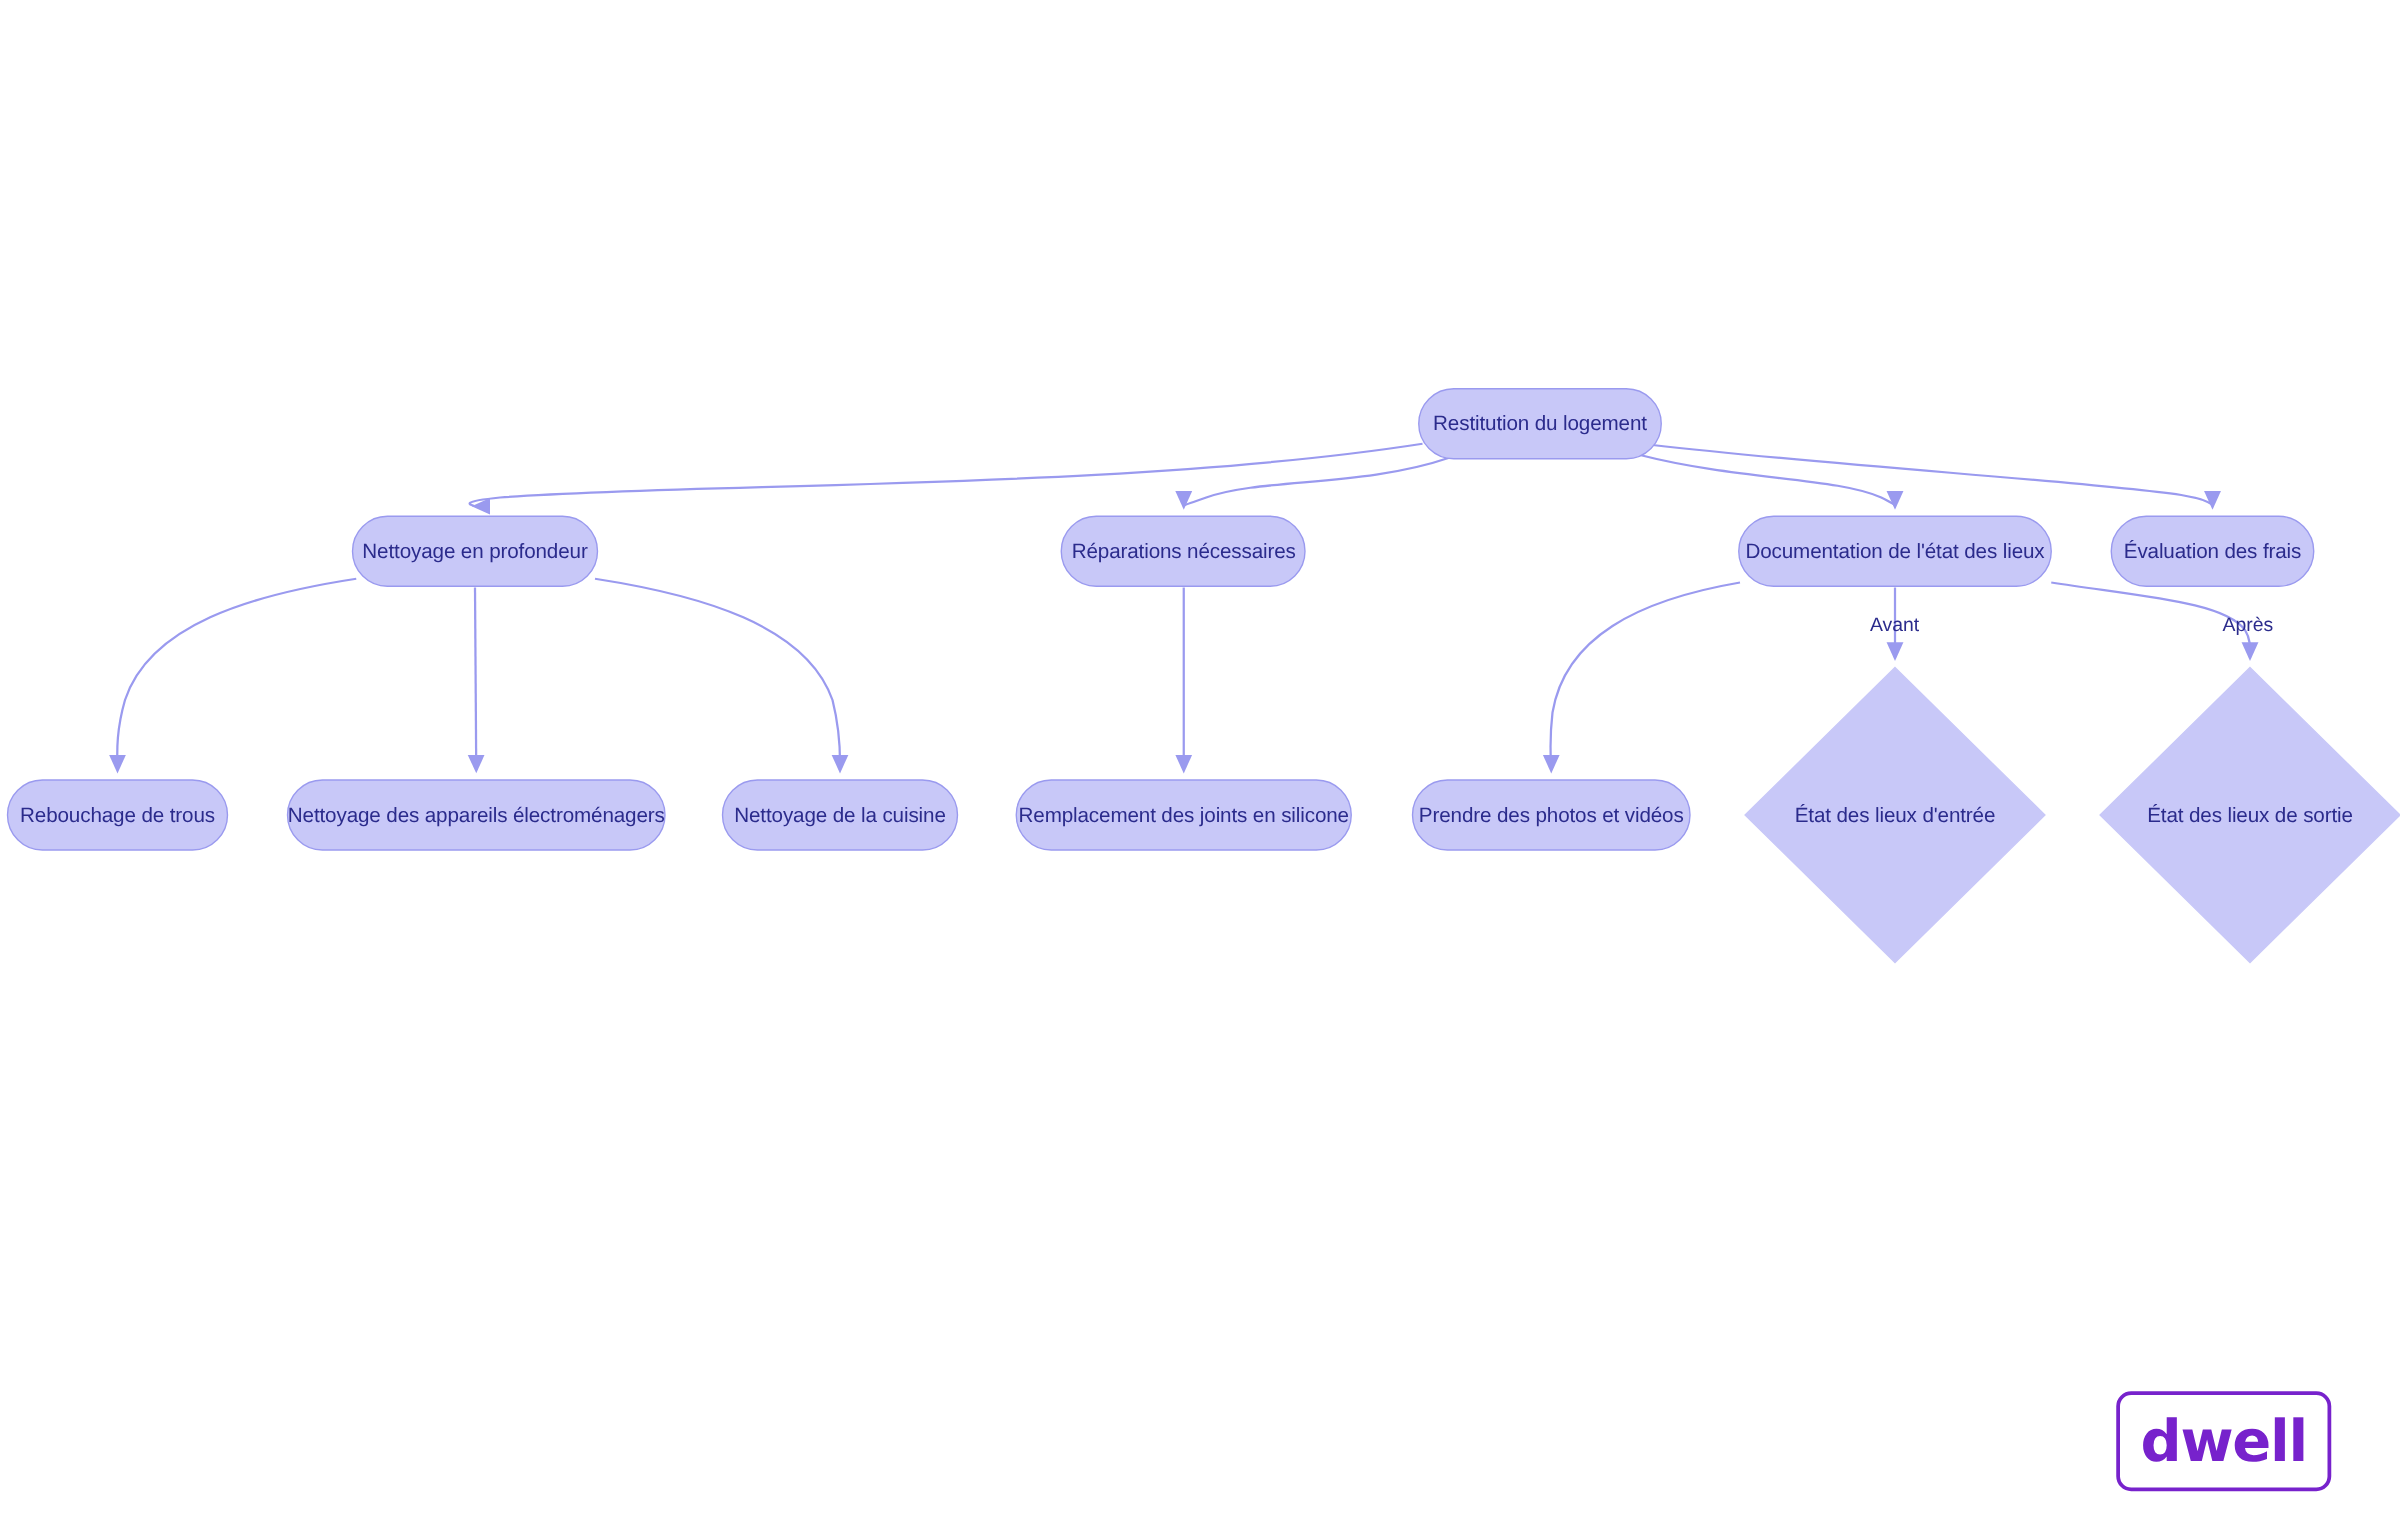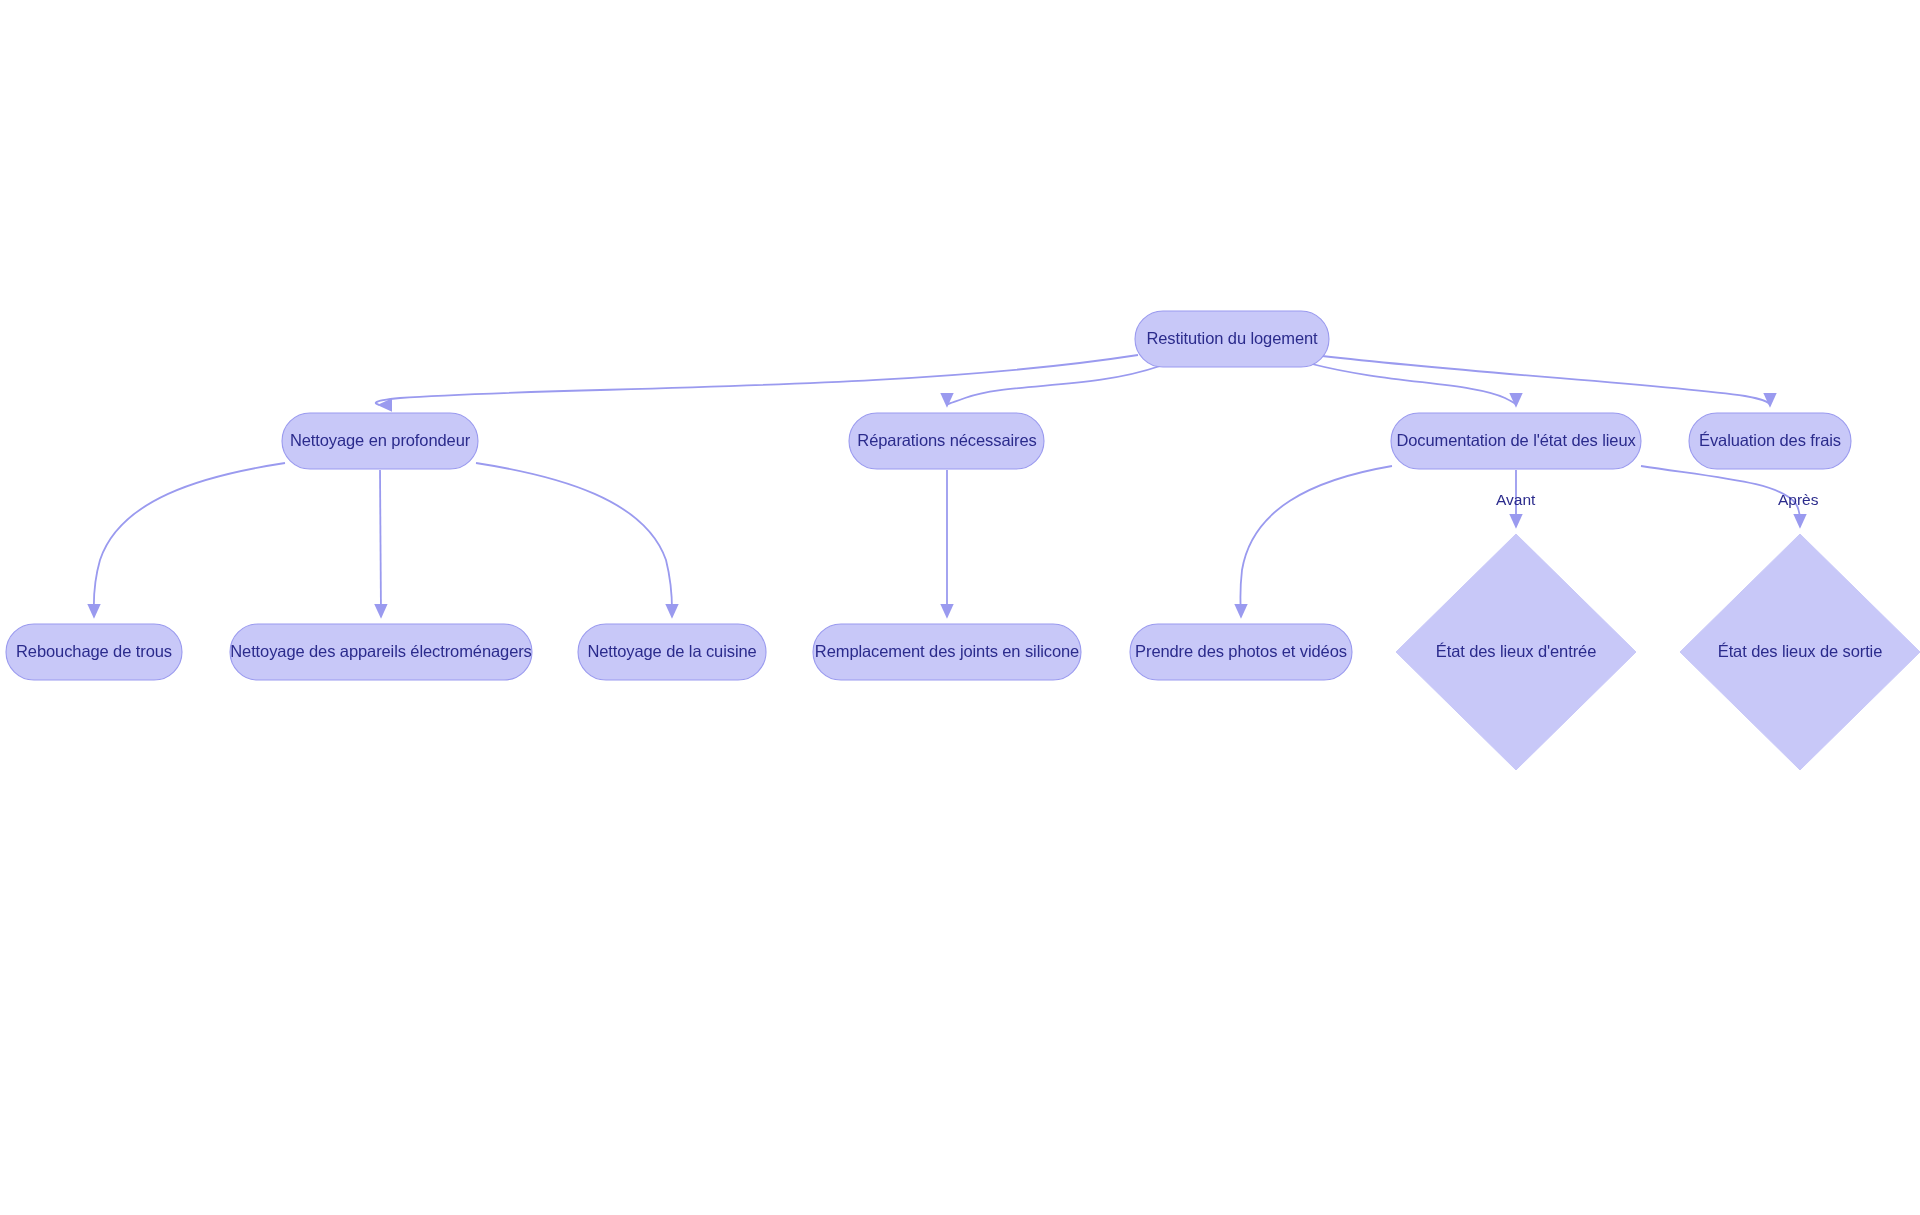--- a/index.html
+++ b/index.html
@@ -184,14 +184,17 @@
       </g>
 
       <g>
         <polygon class="node-diamond" points="1800,534 1920,652 1800,770 1680,652"></polygon>
         <text class="node-label" x="1800" y="653">État des lieux de sortie</text>
       </g>
 
     </g>
   </svg>
 
+  <div id="brand-badge">
+    <span class="brand-text">dwell</span>
+  </div>
 
 </div>
 
 </body></html>

